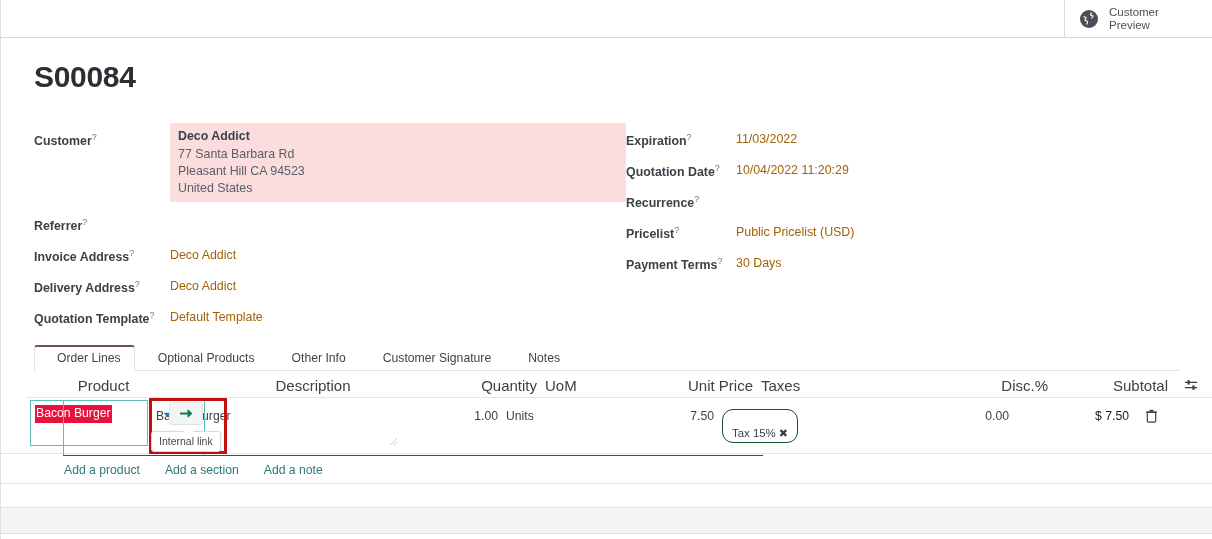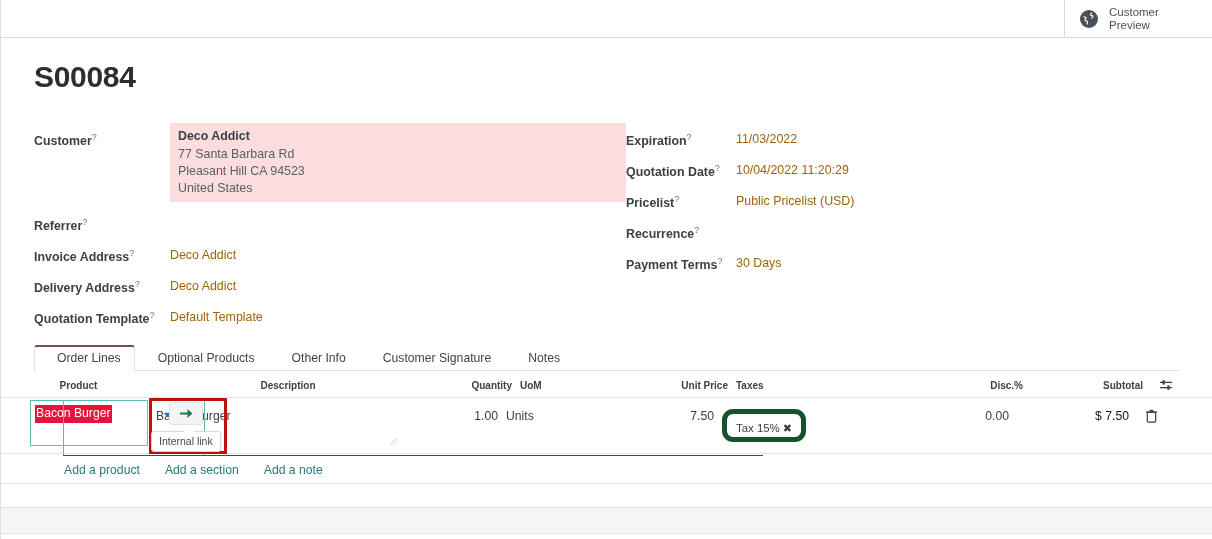--- a/index.html
+++ b/index.html
@@ -108,21 +108,21 @@
     border-radius: 3px 3px 0 0;
     padding-top: 4px;
   }
 
   
   .lines { position: absolute; top: 374px; left: 0; width: 1212px; }
   .line-head {
     display: flex; align-items: center;
     height: 24px;
     border-bottom: 1px solid #e3e5e8;
-    font-size: 10px; font-weight: 700; color: #3b4149;
+    font-size: 15px; font-weight: 400; color: #3b4149; margin-left: 25px;
   }
   .line-row {
     display: flex; align-items: flex-start;
     height: 56px;
     font-size: 12.2px; color: #3b4149;
     border-bottom: 1px solid #e3e5e8;
   }
   .c-product  { width: 155px; padding-left: 33px; }
   .c-desc     { width: 264px; }
   .c-qty      { width: 92px;  text-align: right; }
@@ -216,23 +216,23 @@
     position: absolute; left: 62px; top: 400px;
     width: 1px; height: 56px; background: #5bbfb5; z-index: 5;
   }
   .edit-right-border {
     position: absolute; left: 203px; top: 400px;
     width: 1px; height: 56px; background: #5bbfb5; z-index: 4;
   }
 
   .tax-pill {
     display: inline-block;
-    border: 5px solid #14532d;
+    border: 1px solid #14532d;
     border-radius: 11px;
-    padding: 8px 9px 2px 9px;
+    padding: 17px 9px 2px 9px;
     font-size: 11.4px; color: #3b4149;
     white-space: nowrap;
   }
   .tax-x { color: #3b4149; font-size: 11px; margin-left: 3px; }
   .subtotal-val { color: #0f172a; }
 
   
   .add-links {
     position: absolute; top: 463px; left: 63px;
     display: flex; gap: 25px;
@@ -328,30 +328,30 @@
 
       <div class="field">
         <div class="flabel">
           <span>Quotation Date</span><span class="help">?</span>
         </div>
         <div class="fvalue">10/04/2022 11:20:29</div>
       </div>
 
       <div class="field">
         <div class="flabel">
+          <span>Recurrence</span><span class="help">?</span>
+        </div>
+        <div class="fvalue"></div>
+      </div>
+
+      <div class="field">
+        <div class="flabel">
           <span>Pricelist</span><span class="help">?</span>
         </div>
         <div class="fvalue">Public Pricelist (USD)</div>
-      </div>
-
-      <div class="field">
-        <div class="flabel">
-          <span>Recurrence</span><span class="help">?</span>
-        </div>
-        <div class="fvalue"></div>
       </div>
 
       <div class="field">
         <div class="flabel">
           <span>Payment Terms</span><span class="help">?</span>
         </div>
         <div class="fvalue">30 Days</div>
       </div>
 
     </div>

